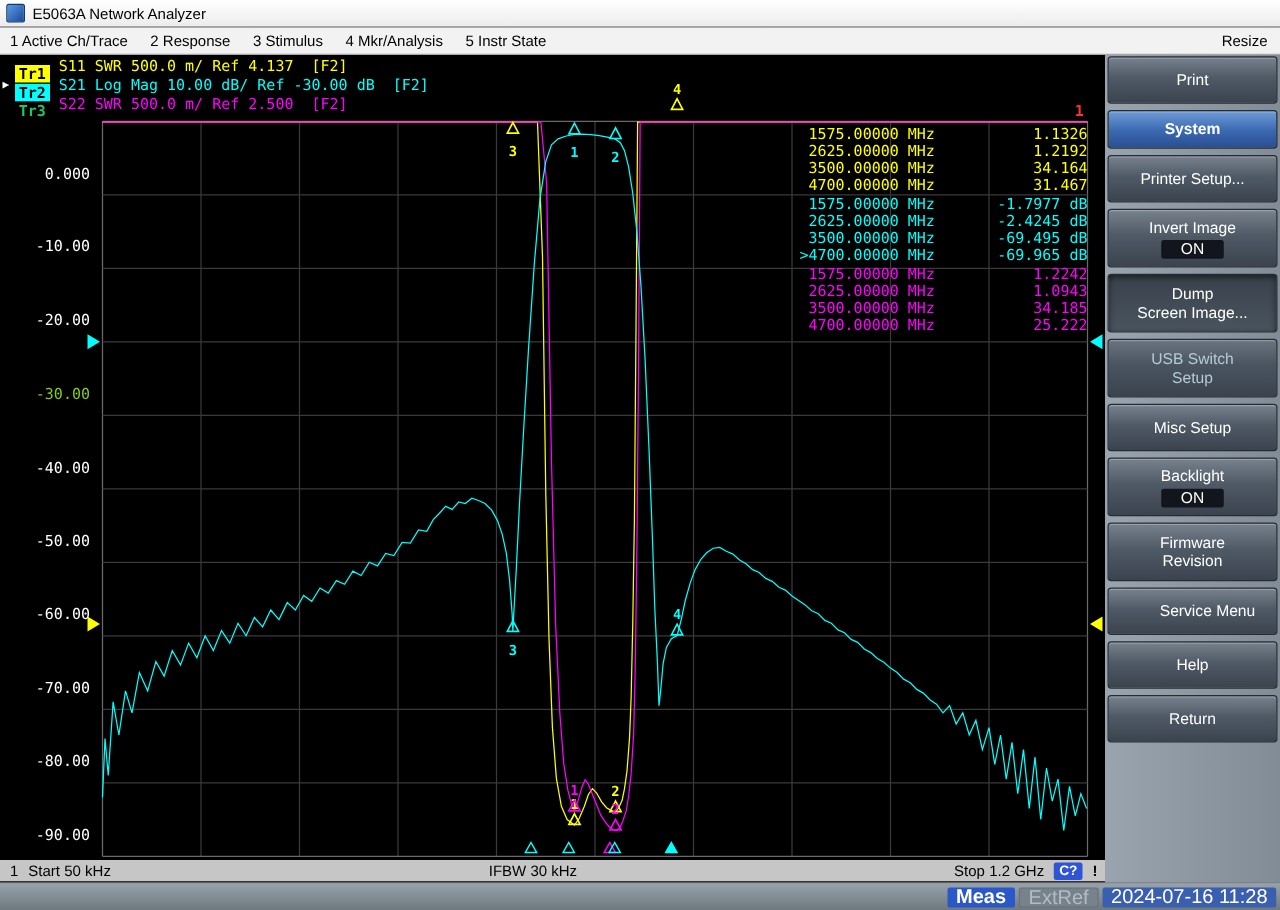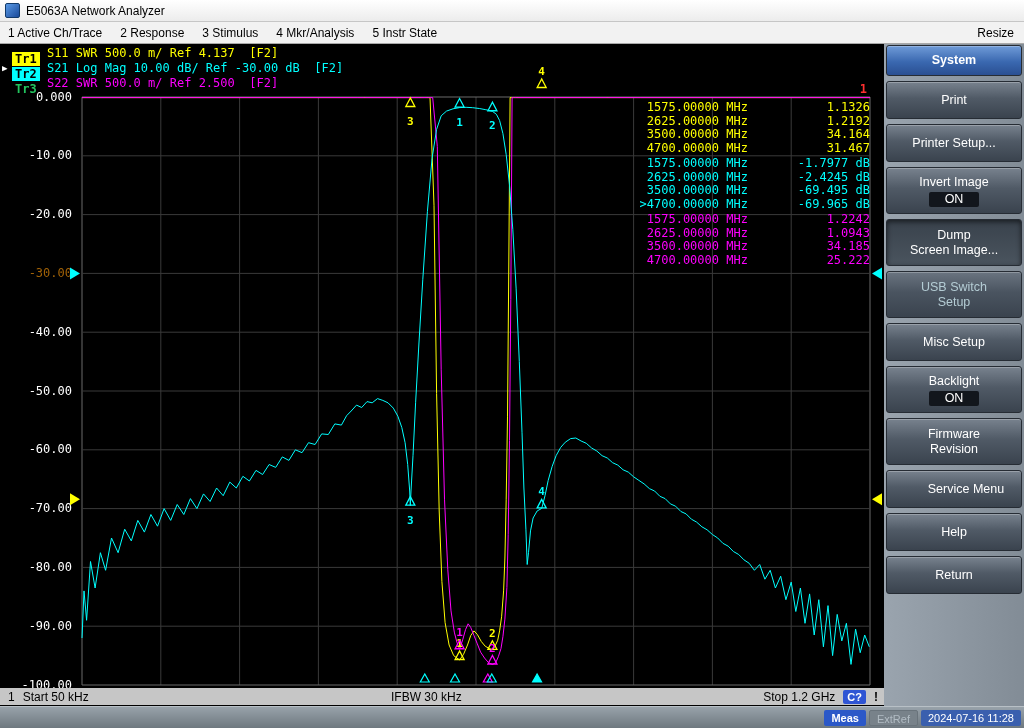--- a/index.html
+++ b/index.html
@@ -17,21 +17,21 @@
   .menu-item{margin-right:18px;cursor:default;}
   .menu-resize{margin-right:2px;}
   .screen{position:absolute;top:44px;left:0;width:884px;height:662px;background:#000;}
   .legend{position:absolute;top:1px;left:2px;font:12px "DejaVu Sans Mono",monospace;}
   .legend-row{height:15px;display:flex;align-items:center;white-space:pre;}
   .legend-arrow{width:10px;font-size:9px;color:#ffffff;}
   .tr-name{padding:0 3px;font-weight:bold;margin-top:12px;}
   .plot{position:absolute;left:82px;top:53px;width:788px;height:588px;}
   .ylabels{position:absolute;left:0;top:53px;width:76px;height:588px;}
   .ylabel{position:absolute;right:4px;width:70px;text-align:right;
-    font:12px "DejaVu Sans Mono",monospace;color:#fff;}
+    font:12px "DejaVu Sans Mono",monospace;color:#fff;margin-top:42px;}
   .marker-table{position:absolute;top:57px;right:14px;font:12px "DejaVu Sans Mono",monospace;}
   .mgroup{margin-bottom:2px;}
   .mrow{display:flex;justify-content:flex-end;line-height:13.5px;white-space:pre;}
   .m-n{width:24px;text-align:right;}
   .m-f{width:124px;text-align:left;}
   .m-v{width:92px;text-align:right;}
   .statusstrip{position:absolute;left:0;top:644px;width:884px;height:17px;background:#c6c6c6;
     display:flex;align-items:center;font-size:12px;color:#000;box-sizing:border-box;padding:0 8px;}
   .ss-left{display:flex;gap:8px;align-items:center;}
   .ss-center{position:absolute;left:391px;}
@@ -47,21 +47,21 @@
     background:linear-gradient(180deg,#78828e 0%,#505a66 45%,#3a434e 100%);
     box-shadow:inset 0 1px 0 rgba(255,255,255,.25);}
   .skey.title{background:linear-gradient(180deg,#6f9bd8 0%,#3a68b0 55%,#2a4f92 100%);font-weight:bold;}
   .skey.pressed{background:linear-gradient(180deg,#39424c,#4a545e);box-shadow:inset 0 2px 5px rgba(0,0,0,.55);}
   .skey.disabled{color:#b4ccd4;cursor:default;
     background:linear-gradient(180deg,#6a7480 0%,#4a5460 45%,#3a434e 100%);}
   .skey .val{margin-top:2px;background:#12161c;padding:0 16px;border-radius:2px;line-height:15px;}
   .taskbar{position:absolute;top:706px;left:0;width:1024px;height:22px;box-sizing:border-box;
     background:linear-gradient(#98a2aa,#6e787f);border-top:1px solid #b8c0c6;
     display:flex;align-items:center;justify-content:flex-end;gap:3px;padding-right:3px;}
-  .tb-chip{height:16px;line-height:16px;font-size:11px;padding:0 7px;border-radius:2px;}
+  .tb-chip{height:16px;line-height:16px;font-size:16px;padding:0 7px;border-radius:2px;}
   .tb-meas{background:#2b58c8;color:#fff;font-weight:bold;}
   .tb-extref{background:#78828a;color:#b2bcc4;border:1px solid #69737b;box-sizing:border-box;}
   .tb-clock{background:#3a5fae;color:#fff;}
 </style>
 </head>
 <body>
 
 <div class="titlebar">
   <div class="app-icon"></div>
   <span>E5063A Network Analyzer</span>
@@ -82,21 +82,21 @@
 <div class="screen">
   <div class="legend" id="legend">
       <div class="legend-row"><span class="legend-arrow"> </span><span class="tr-name" style="background: rgb(255, 255, 0); color: rgb(0, 0, 0);">Tr1</span><span style="color: rgb(255, 255, 0);"> S11 SWR 500.0 m/ Ref 4.137  [F2]</span></div>
       <div class="legend-row"><span class="legend-arrow">▶</span><span class="tr-name" style="background: rgb(0, 255, 255); color: rgb(0, 0, 0);">Tr2</span><span style="color: rgb(0, 255, 255);"> S21 Log Mag 10.00 dB/ Ref -30.00 dB  [F2]</span></div>
       <div class="legend-row"><span class="legend-arrow"> </span><span class="tr-name" style="color: #22c55e;">Tr3</span><span style="color: rgb(255, 0, 255);"> S22 SWR 500.0 m/ Ref 2.500  [F2]</span></div>
     </div>
   <div class="ylabels" id="ylabels">
       <span class="ylabel" style="top: -7.5px;">0.000</span>
       <span class="ylabel" style="top: 51.3px;">-10.00</span>
       <span class="ylabel" style="top: 110.1px;">-20.00</span>
-      <span class="ylabel" style="top: 168.9px; color: #a16207;">-30.00</span>
+      <span class="ylabel" style="top: 168.9px; color: #84cc16;">-30.00</span>
       <span class="ylabel" style="top: 227.7px;">-40.00</span>
       <span class="ylabel" style="top: 286.5px;">-50.00</span>
       <span class="ylabel" style="top: 345.3px;">-60.00</span>
       <span class="ylabel" style="top: 404.1px;">-70.00</span>
       <span class="ylabel" style="top: 462.9px;">-80.00</span>
       <span class="ylabel" style="top: 521.7px;">-90.00</span>
       <span class="ylabel" style="top: 580.5px;">-100.00</span>
     </div>
   <div class="plot" id="plot"><svg width="788" height="588" style="overflow: visible;">
         <line x1="0" y1="0" x2="0" y2="588" stroke="#6a6a6a" stroke-width="1"></line>
@@ -203,25 +203,25 @@
     <span class="ss-center">IFBW 30 kHz</span>
     <div class="ss-right">
       <span>Stop 1.2 GHz</span>
       <span class="cal-badge">C?</span>
       <span class="alert">!</span>
     </div>
   </div>
 </div>
 
 <div class="softpanel" id="softpanel">
+    <div class="skey" style="height: 36px;">
+      <span>Print</span>
+    </div>
     <div class="skey title" style="height: 29px;">
       <span>System</span>
-    </div>
-    <div class="skey" style="height: 36px;">
-      <span>Print</span>
     </div>
     <div class="skey" style="height: 36px;">
       <span>Printer Setup...</span>
     </div>
     <div class="skey" style="height: 45px;">
       <span>Invert Image</span>
       <span class="val">ON</span>
     </div>
     <div class="skey pressed" style="height: 45px;">
       <span>Dump</span>

